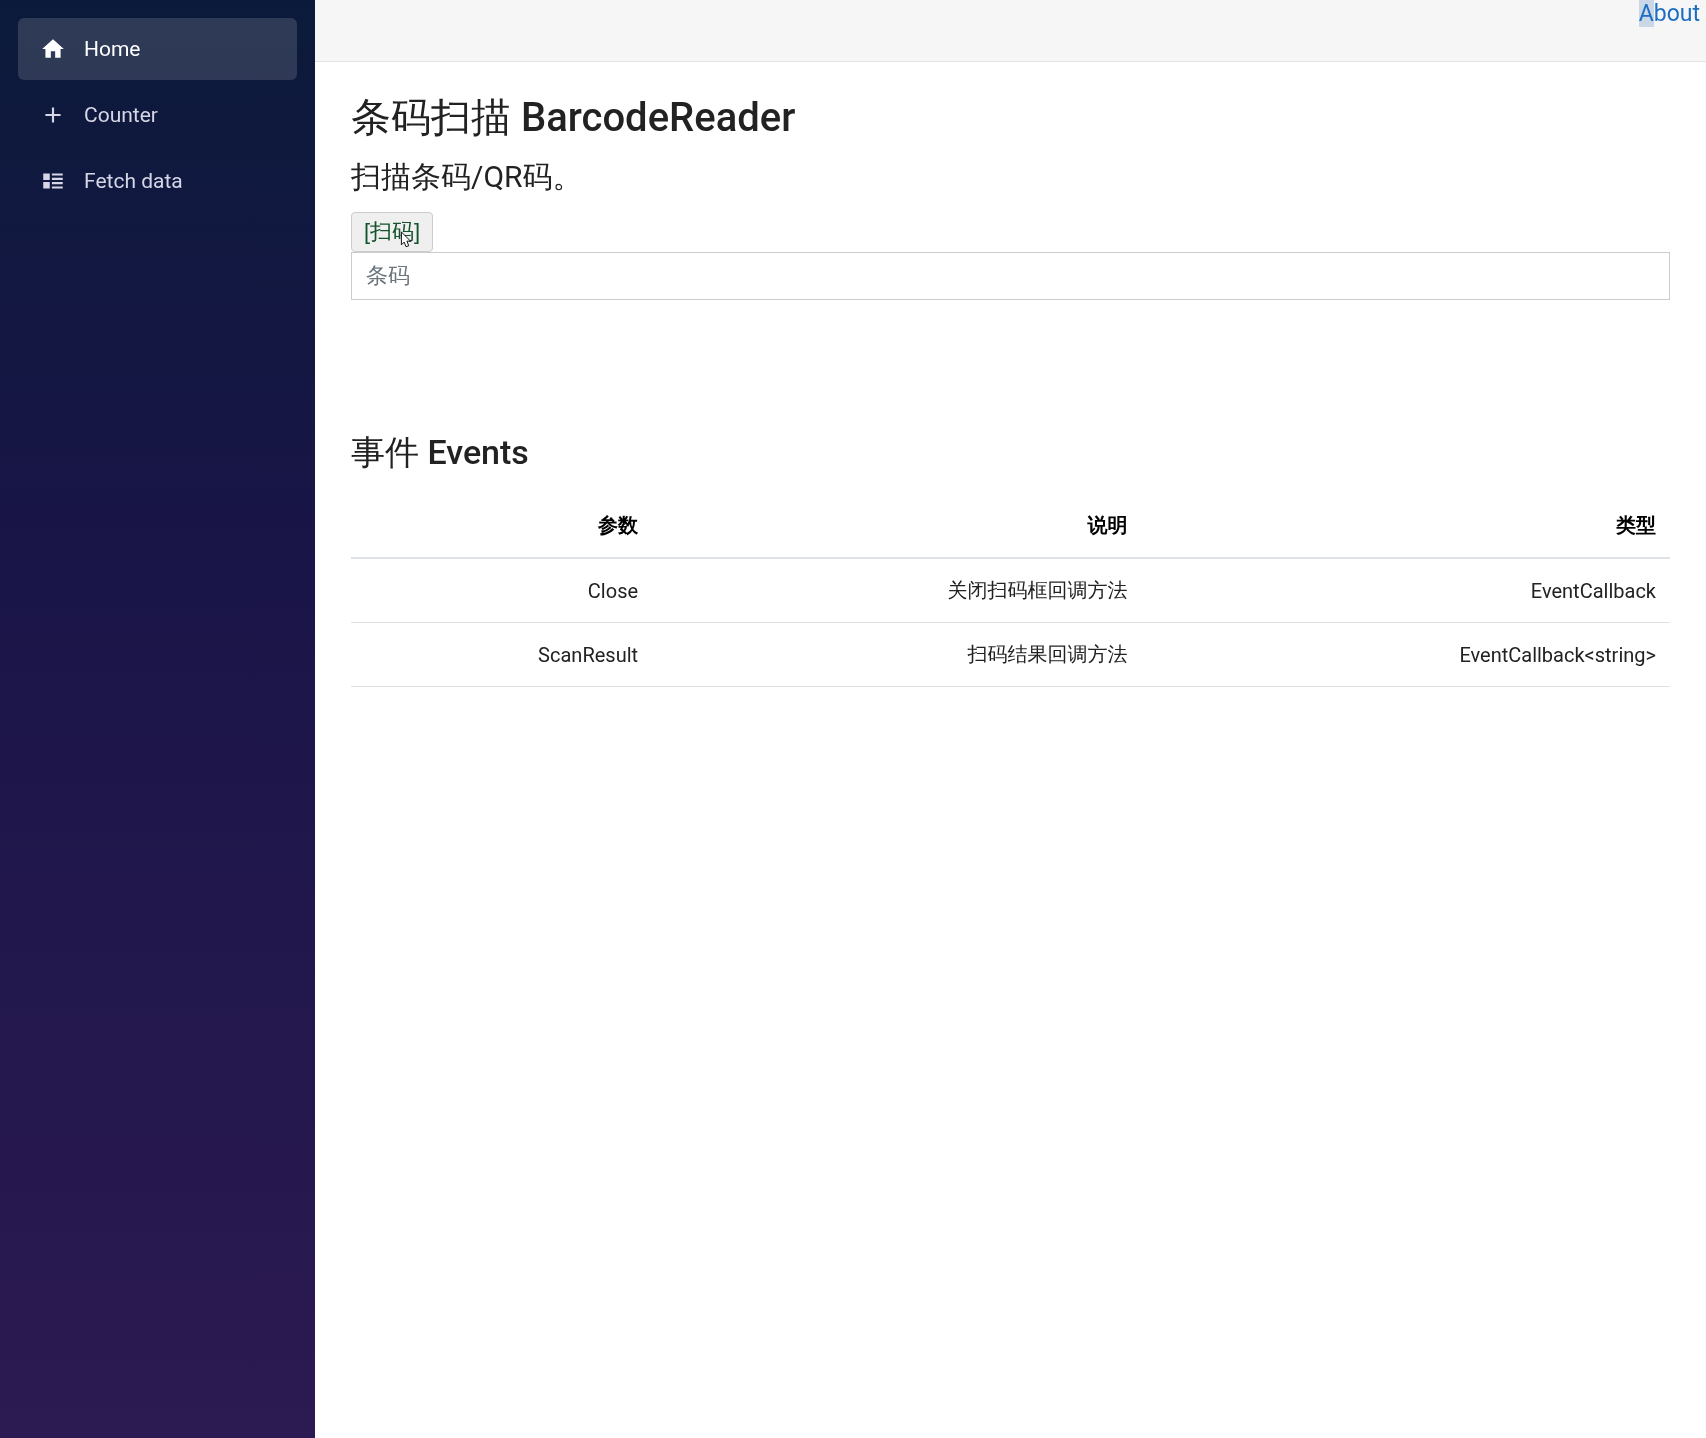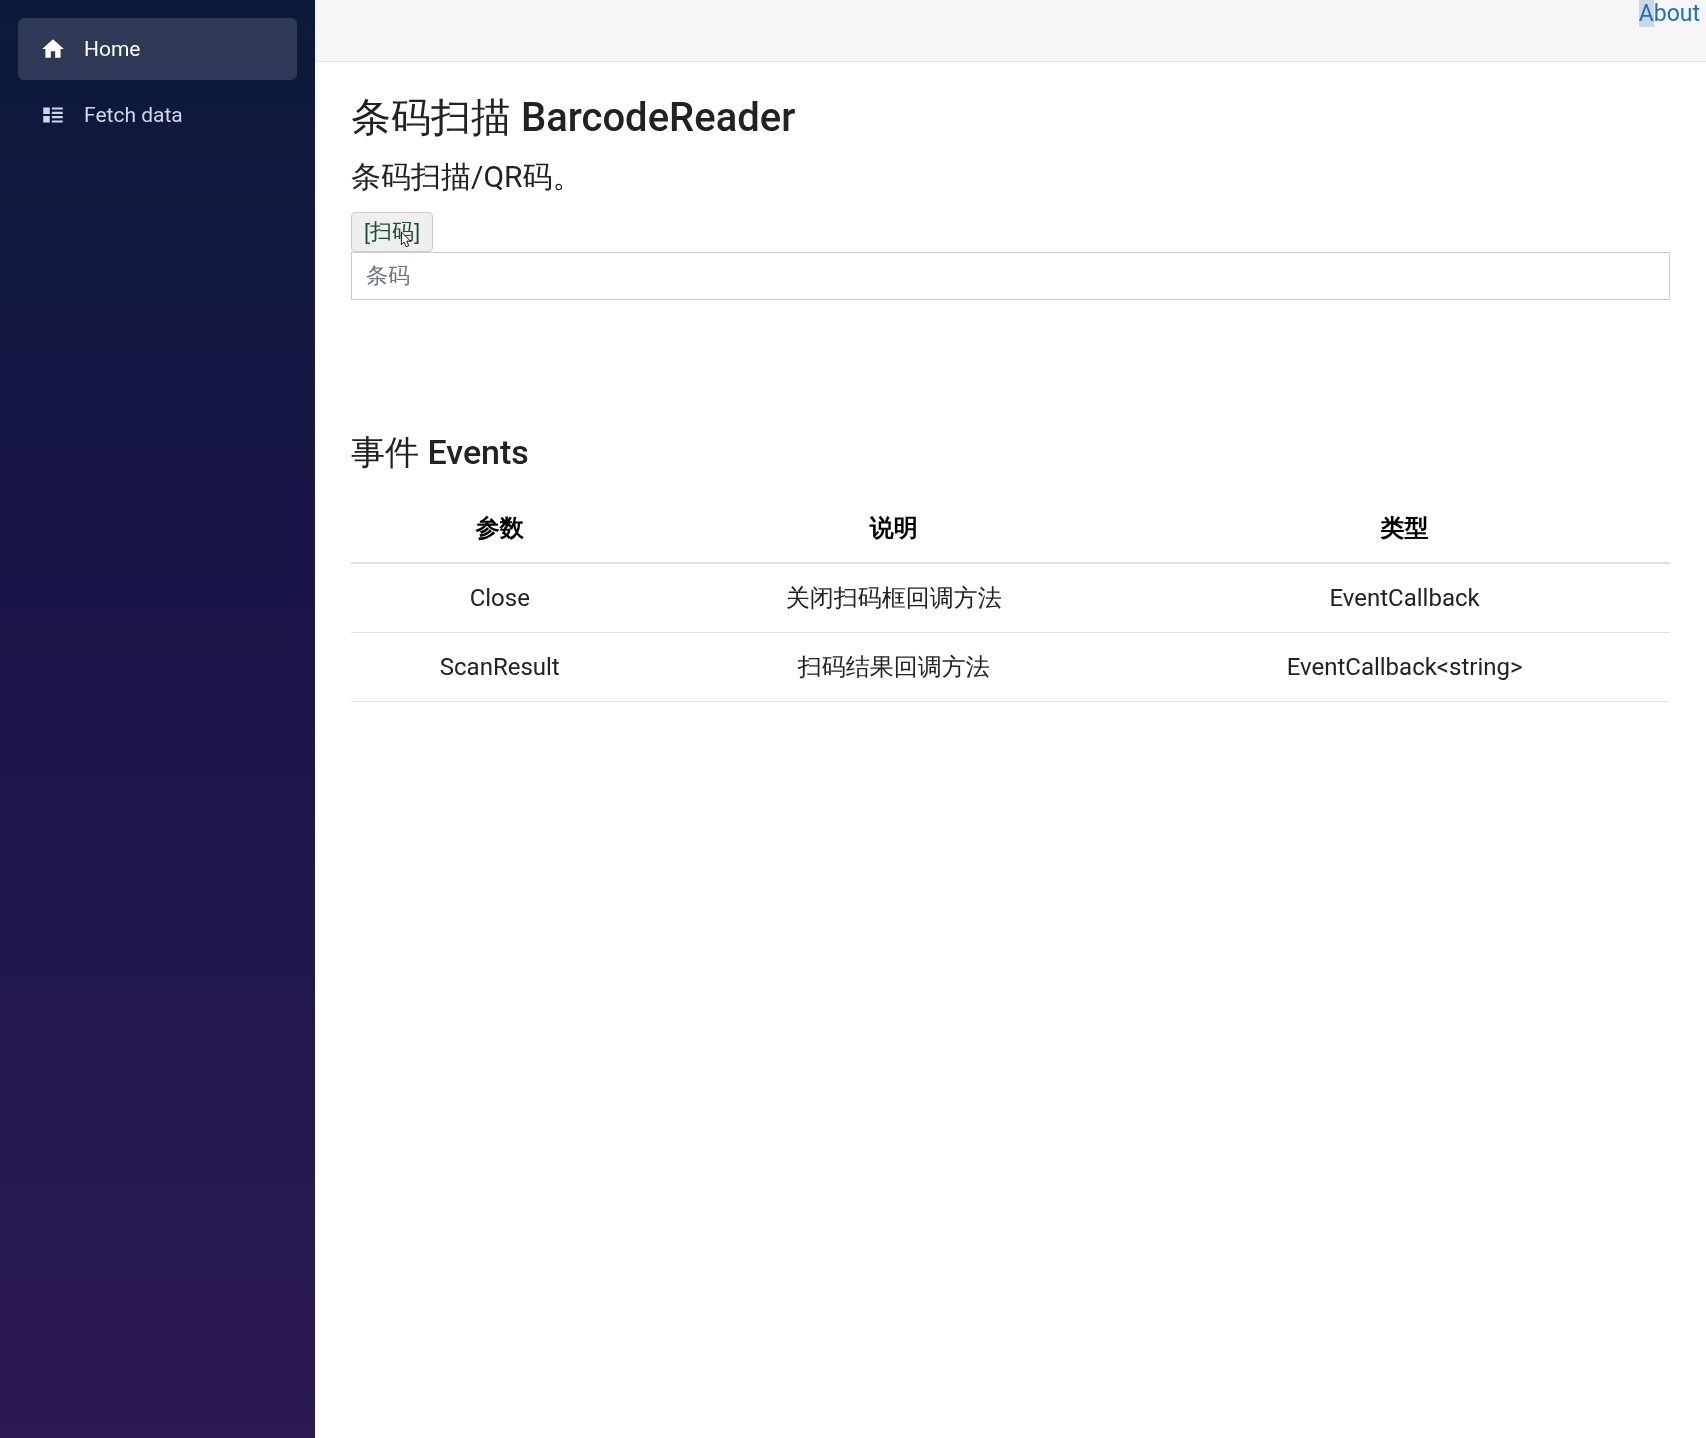--- a/index.html
+++ b/index.html
@@ -129,23 +129,23 @@
       font-size: 34px;
       font-weight: 500;
       color: #222;
       margin-bottom: 18px;
     }
     table {
       width: 100%;
       border-collapse: collapse;
     }
     th, td {
-      text-align: center;
+      text-align: right;
       padding: 18px 14px;
-      font-size: 24px;
+      font-size: 20px;
       border-bottom: 1px solid #dee2e6;
     }
     th {
       font-weight: 700;
       border-bottom: 2px solid #dee2e6;
     }
     td {
       color: #222;
     }
   </style>
@@ -158,35 +158,43 @@
       <span class="nav-icon">
         <svg viewBox="0 0 24 24" width="26" height="26">
             <path d="M10 20v-6h4v6h5v-8h3L12 3 2 12h3v8z"></path>
           </svg>
       </span>
       <span>Home</span>
     </div>
     <div class="nav-item">
       <span class="nav-icon">
         <svg viewBox="0 0 24 24" width="26" height="26">
+            <path d="M19 13h-6v6h-2v-6H5v-2h6V5h2v6h6v2z"></path>
+          </svg>
+      </span>
+      <span>Counter</span>
+    </div>
+    <div class="nav-item">
+      <span class="nav-icon">
+        <svg viewBox="0 0 24 24" width="26" height="26">
             <path d="M3 5h6v6H3V5zm8 0h10v2H11V5zm0 4h10v2H11V9zM3 13h6v6H3v-6zm8 0h10v2H11v-2zm0 4h10v2H11v-2z"></path>
           </svg>
       </span>
       <span>Fetch data</span>
     </div>
   </nav>
 </aside>
 
 <main class="main">
   <div class="topbar">
     <a class="about-link"><span class="hl">A</span><span>bout</span></a>
   </div>
   <div class="content">
     <h1>条码扫描 BarcodeReader</h1>
-    <h2 class="subtitle">条码扫描/QR码。</h2>
+    <h2 class="subtitle">扫描条码/QR码。</h2>
     <div style="position:relative; display:inline-block;">
       <button class="scan-btn">[扫码]</button>
       <svg class="cursor-icon" width="22" height="26" viewBox="0 0 24 28">
         <path fill="#fff" stroke="#000" stroke-width="1" d="M7 2v14l3-3 2 5 3-1-2-5h4z"></path>
       </svg>
     </div>
     <input class="barcode-input" type="text" placeholder="条码" style="">
 
     <section class="events-section">
       <h2 class="events-title">事件 Events</h2>

